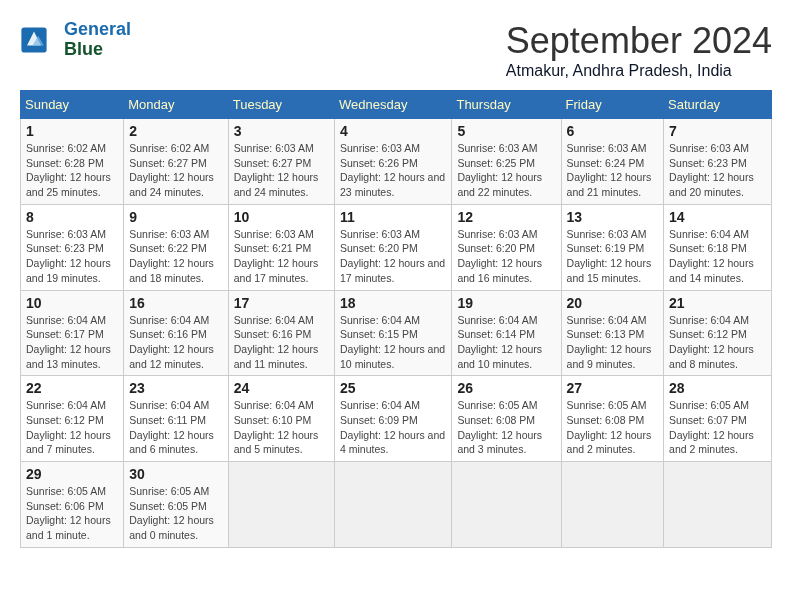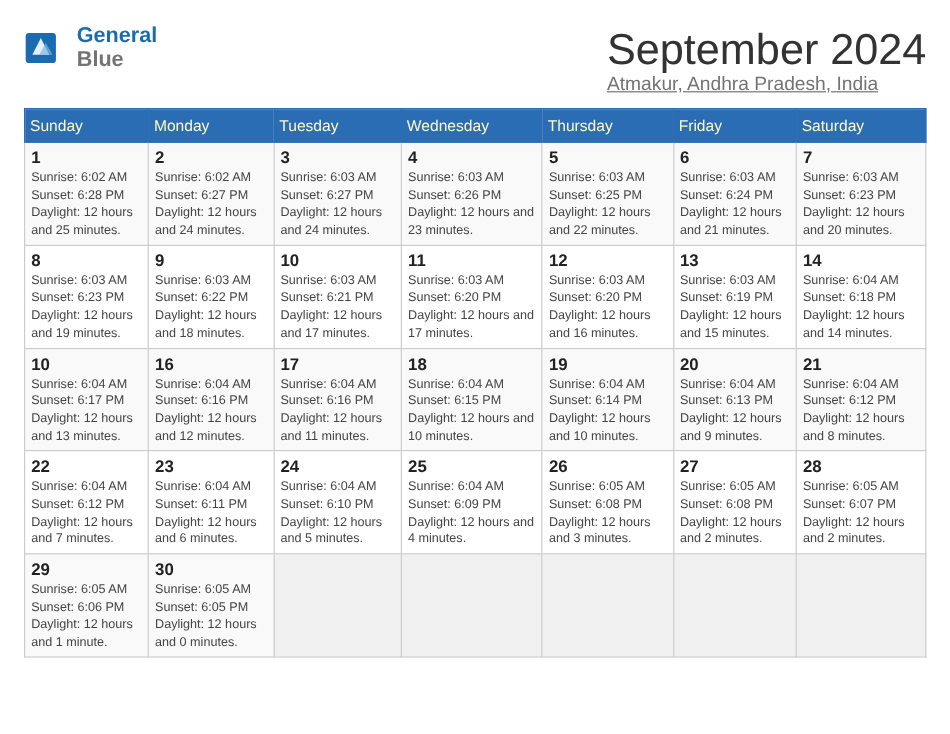--- a/index.html
+++ b/index.html
@@ -37,22 +37,21 @@
     .title-block {
       text-align: left;
     }
     .month-title {
       font-size: 36px;
       font-weight: normal;
       color: #333;
     }
     .location-title {
       font-size: 16px;
-      color: #737373;
-      text-decoration: underline;
+      color: #0f172a;
     }
     table {
       width: 100%;
       border-collapse: collapse;
       font-size: 11px;
     }
     thead tr th {
       background-color: #2a6db5;
       color: #fef9c3;
       padding: 6px 4px;
@@ -93,21 +92,21 @@
 
 <div class="header">
   <div class="logo">
     <svg class="logo-icon" viewBox="0 0 40 40">
       <rect x="2" y="2" width="36" height="36" rx="4" fill="#1a6baf"></rect>
       <polygon points="10,28 20,8 30,28" fill="white" opacity="0.9"></polygon>
       <polygon points="18,28 26,14 34,28" fill="#7ab8e8" opacity="0.7"></polygon>
     </svg>
     <div class="logo-text">
       <div><span>General</span></div>
-      <div><span style="color:#737373">Blue</span></div>
+      <div><span style="color:#14532d">Blue</span></div>
     </div>
   </div>
   <div class="title-block">
     <div class="month-title">September 2024</div>
     <div class="location-title">Atmakur, Andhra Pradesh, India</div>
   </div>
 </div>
 
 <table>
   <thead>

